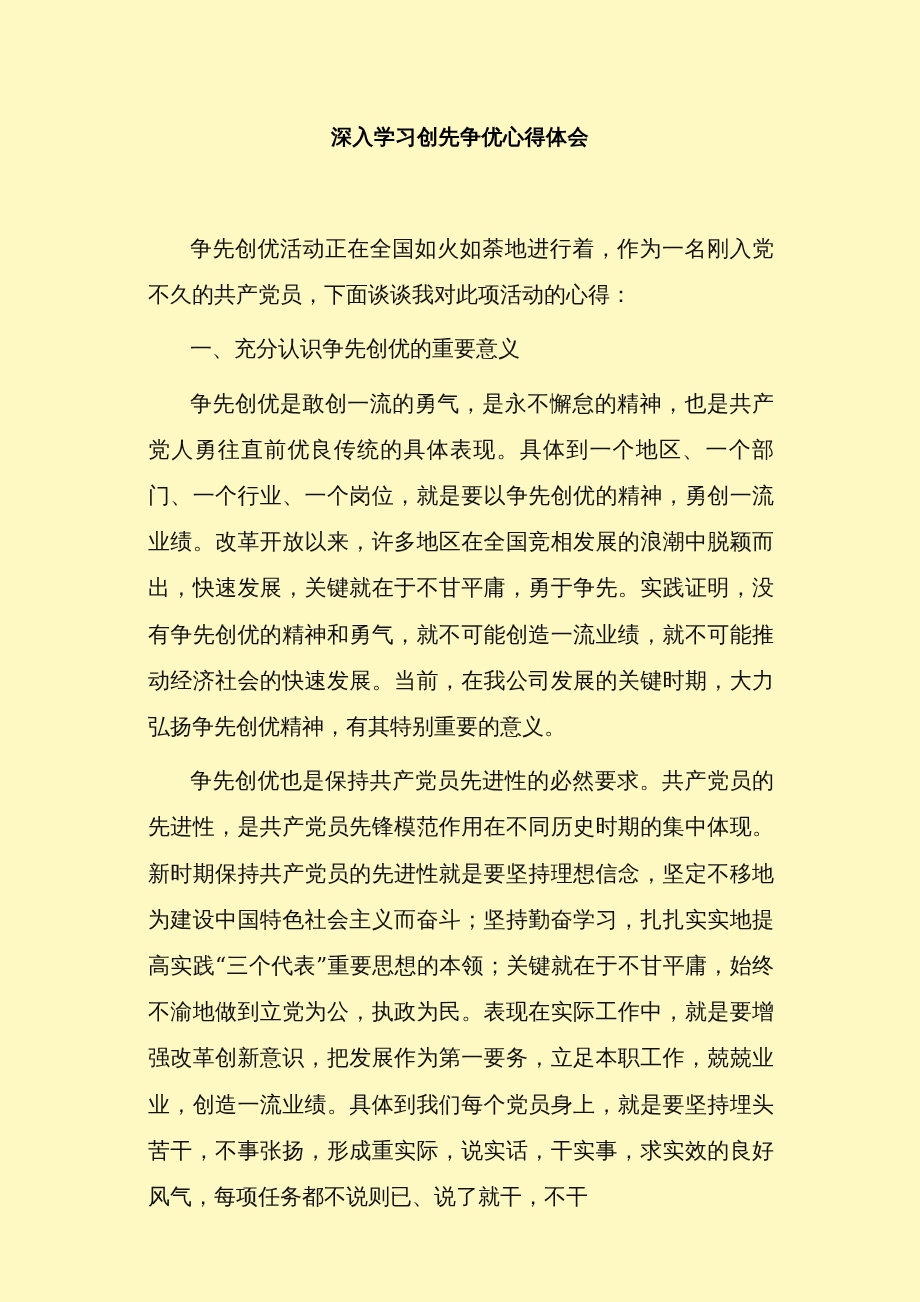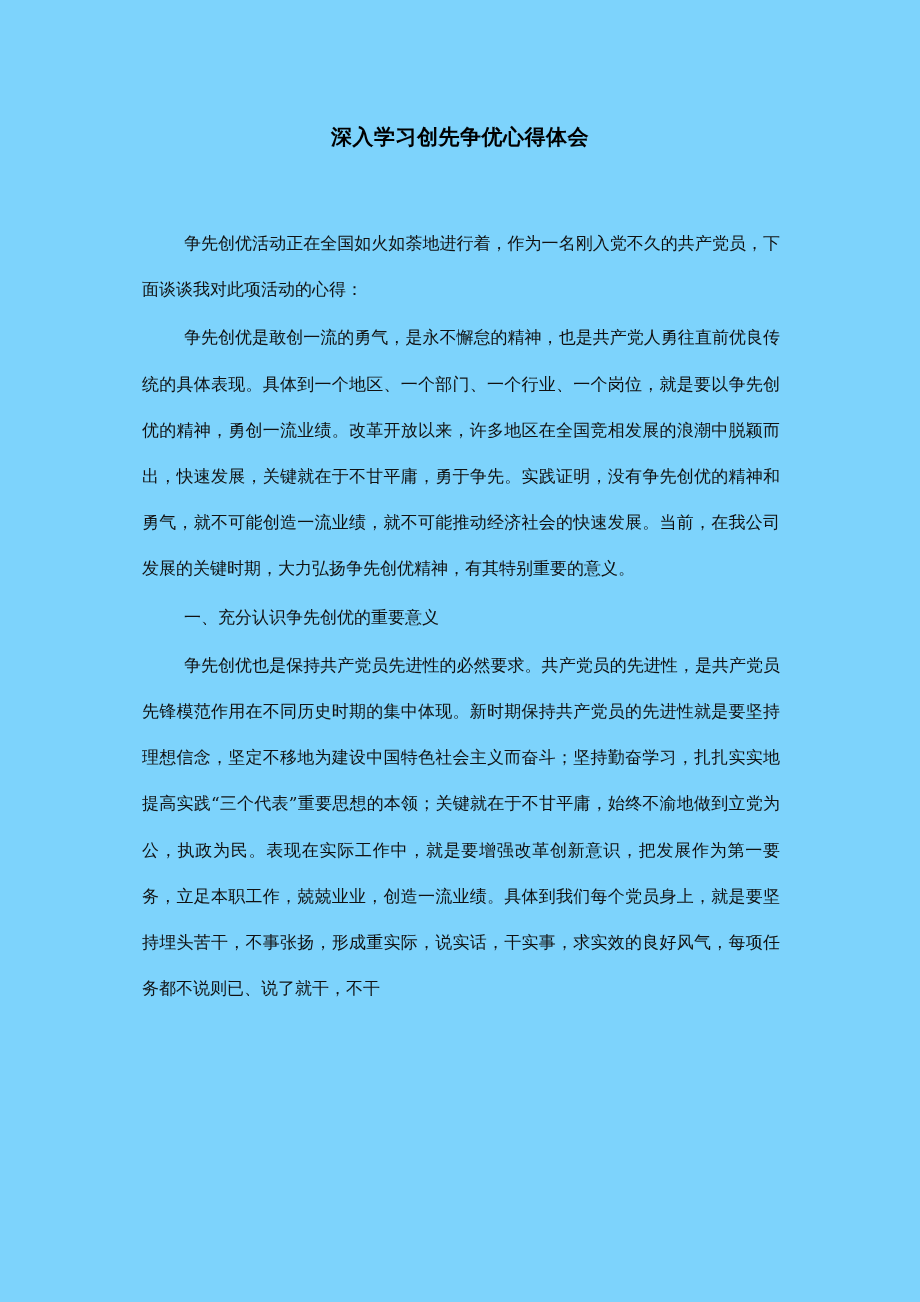--- a/index.html
+++ b/index.html
@@ -13,21 +13,21 @@
       overflow: hidden;
       position: relative;
       font-family: "DejaVu Serif", "Liberation Serif", serif;
       color: #111111;
     }
     .page {
       position: absolute;
       left: 0; top: 0;
       width: 920px;
       height: 1302px;
-      background: #7dd3fc;
+      background: #fef9c3;
     }
     .title {
       position: absolute;
       top: 122px;
       left: 0;
       width: 920px;
       text-align: center;
       font-family: "DejaVu Sans", "Liberation Sans", sans-serif;
       font-weight: bold;
       font-size: 21px;
@@ -35,33 +35,33 @@
       letter-spacing: 0.5px;
       color: #000000;
     }
     .body-text {
       position: absolute;
       top: 218px;
       left: 140px;
       width: 642px;
     }
     .para {
-      margin: 2px;
-      font-size: 17px;
+      margin: 8px;
+      font-size: 22px;
       line-height: 46.2px;
       text-indent: 42px;
       text-align: justify;
       word-break: break-all;
       color: #111111;
     }
   </style>
 </head>
 <body>
 
 <div class="page">
   <div class="title">深入学习创先争优心得体会</div>
   <div class="body-text">
     <p class="para">争先创优活动正在全国如火如荼地进行着，作为一名刚入党不久的共产党员，下面谈谈我对此项活动的心得：</p>
+    <p class="para">一、充分认识争先创优的重要意义</p>
     <p class="para">争先创优是敢创一流的勇气，是永不懈怠的精神，也是共产党人勇往直前优良传统的具体表现。具体到一个地区、一个部门、一个行业、一个岗位，就是要以争先创优的精神，勇创一流业绩。改革开放以来，许多地区在全国竞相发展的浪潮中脱颖而出，快速发展，关键就在于不甘平庸，勇于争先。实践证明，没有争先创优的精神和勇气，就不可能创造一流业绩，就不可能推动经济社会的快速发展。当前，在我公司发展的关键时期，大力弘扬争先创优精神，有其特别重要的意义。</p>
-    <p class="para">一、充分认识争先创优的重要意义</p>
     <p class="para">争先创优也是保持共产党员先进性的必然要求。共产党员的先进性，是共产党员先锋模范作用在不同历史时期的集中体现。新时期保持共产党员的先进性就是要坚持理想信念，坚定不移地为建设中国特色社会主义而奋斗；坚持勤奋学习，扎扎实实地提高实践“三个代表”重要思想的本领；关键就在于不甘平庸，始终不渝地做到立党为公，执政为民。表现在实际工作中，就是要增强改革创新意识，把发展作为第一要务，立足本职工作，兢兢业业，创造一流业绩。具体到我们每个党员身上，就是要坚持埋头苦干，不事张扬，形成重实际，说实话，干实事，求实效的良好风气，每项任务都不说则已、说了就干，不干</p>
   </div>
 </div>
 
 </body></html>

